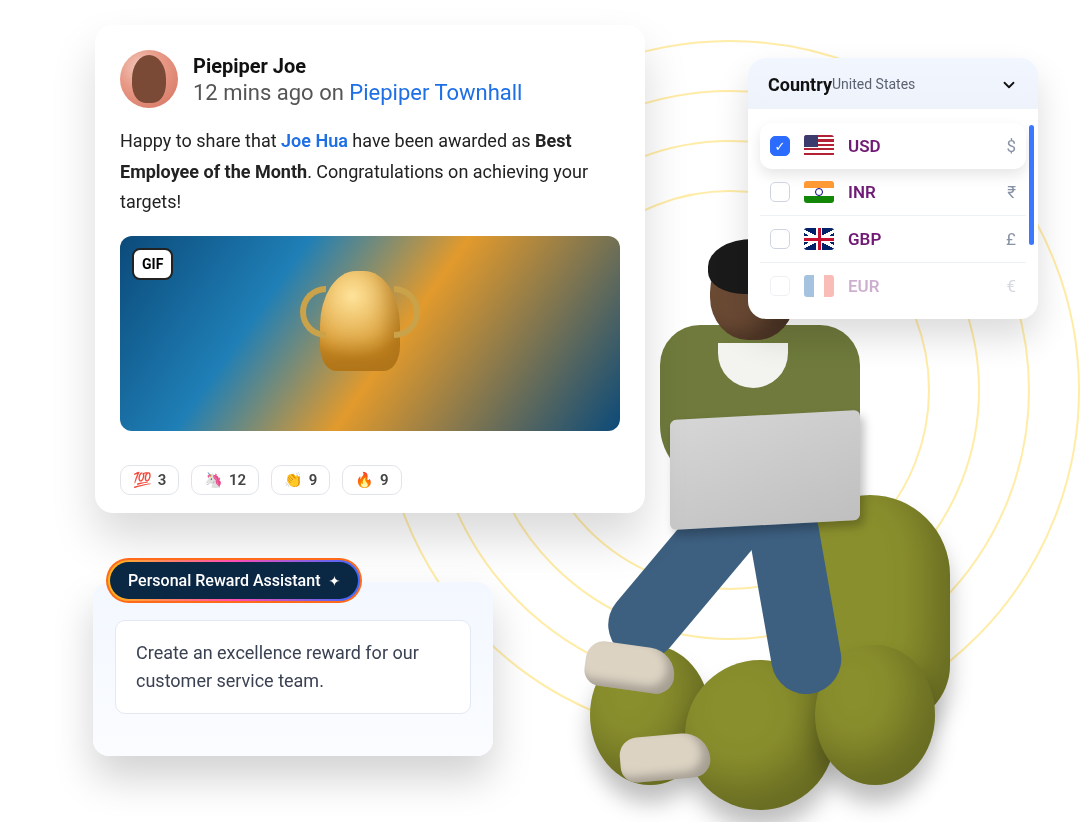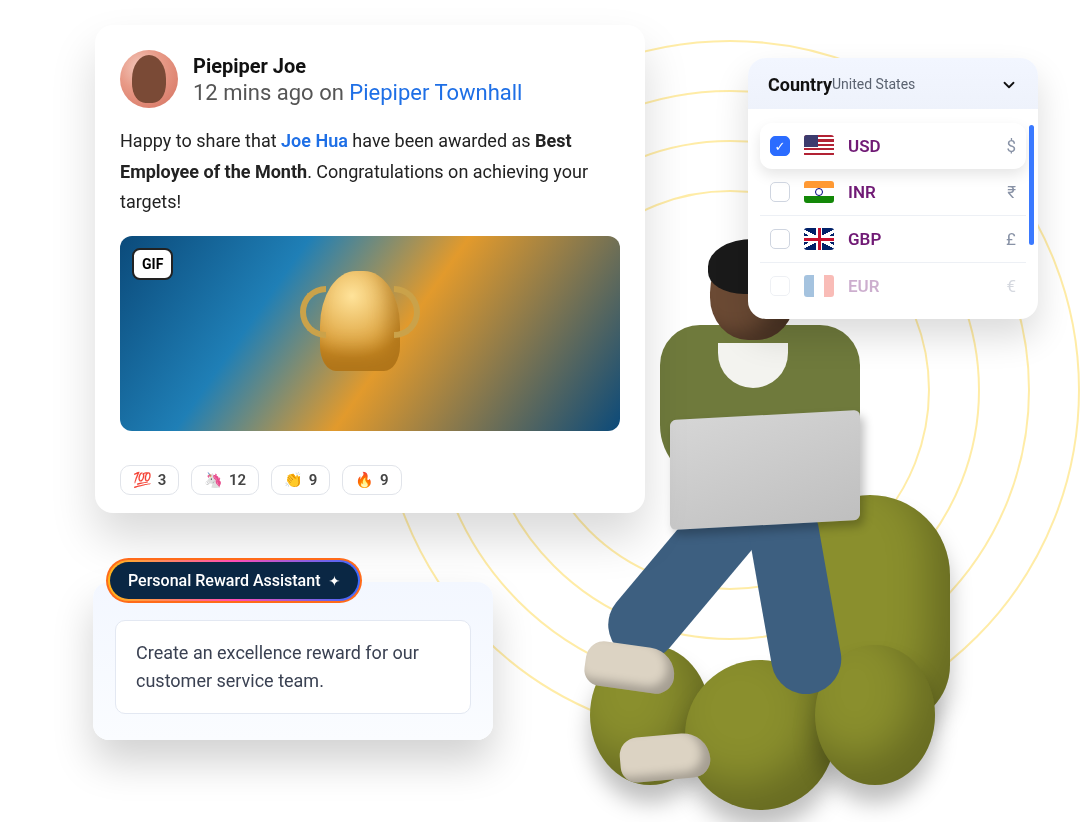--- a/index.html
+++ b/index.html
@@ -183,21 +183,21 @@
     content:""; position:absolute; inset:0; border-radius:22px; background:#0a2744; z-index:-1;
   }
   .sparkle { font-size:14px; }
 
   .prompt-panel{
     position:absolute; left:93px; top:582px;
     width:400px;
     background:linear-gradient(180deg,#f3f7ff 0%,#fafcff 100%);
     border-radius:16px;
     box-shadow: 0 22px 40px rgba(0,0,0,0.18);
-    padding:38px 22px 26px 22px;
+    padding:38px 22px 42px 22px;
     z-index:4;
   }
   .prompt-box{
     background:#fff; border:1px solid #e3e8f2; border-radius:10px;
     padding:18px 20px; font-size:18px; color:#3a4152; line-height:1.55;
   }
 
   
   .person-scene{
     position:absolute; left:470px; top:235px; width:540px; height:570px; z-index:2;

